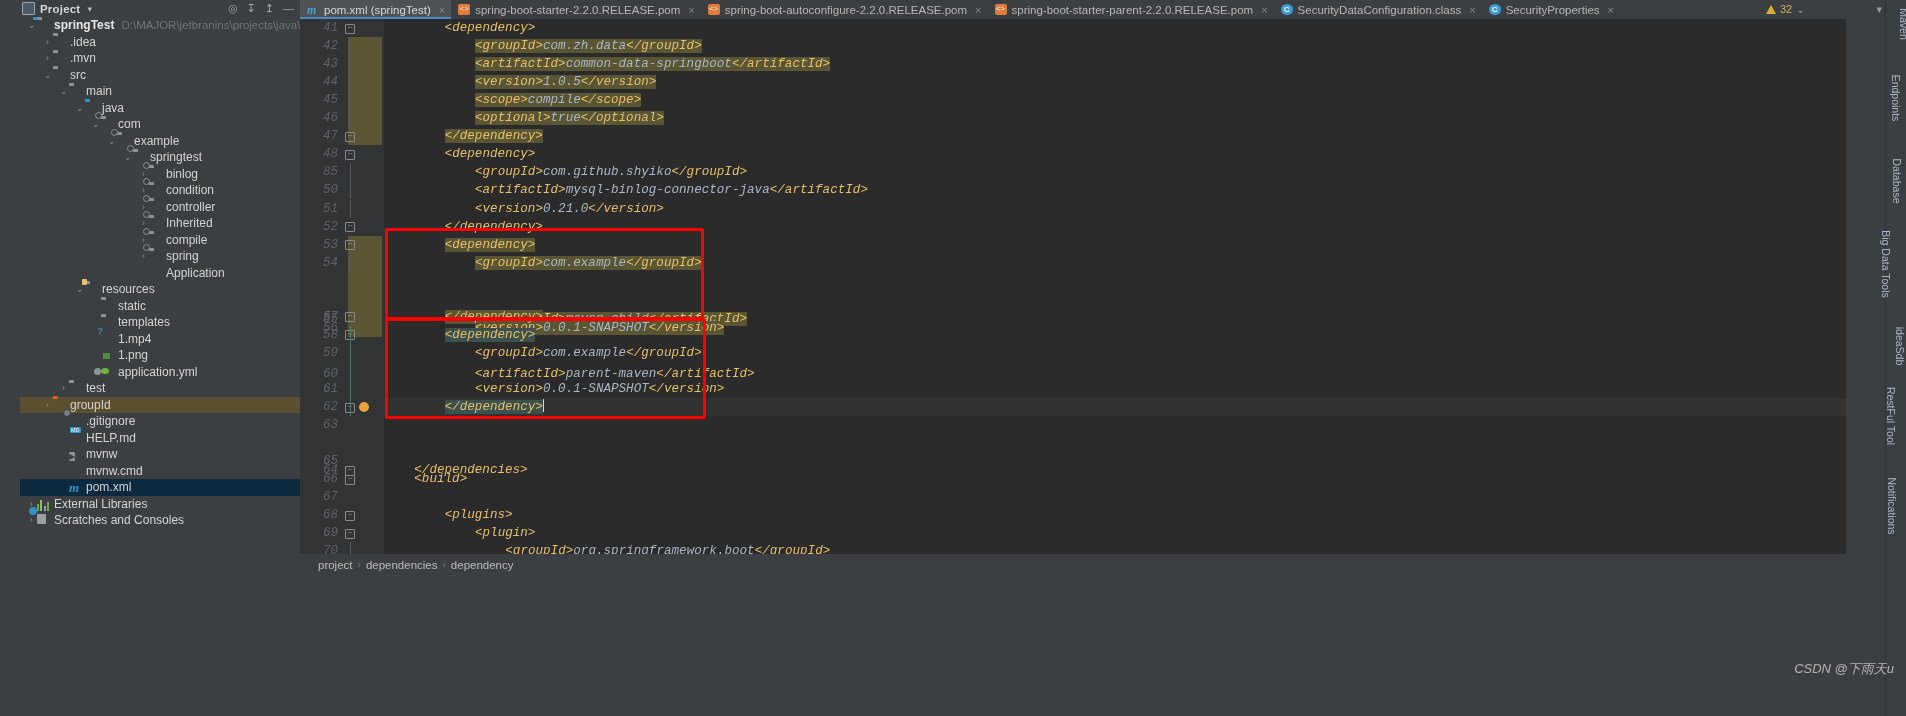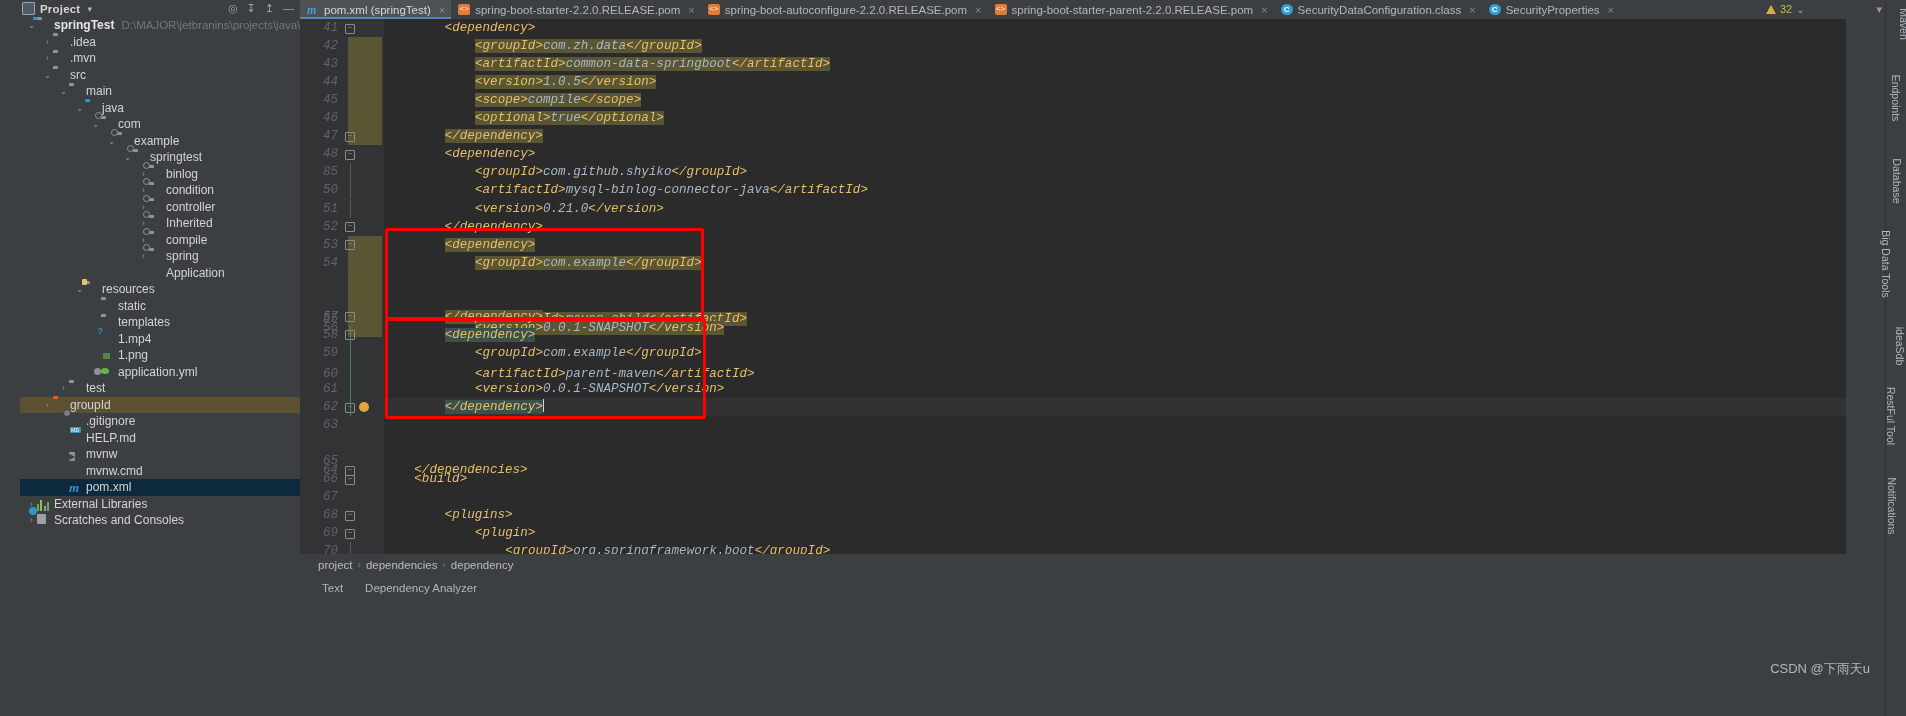--- a/index.html
+++ b/index.html
@@ -118,21 +118,21 @@
           display:flex;align-items:center;padding-left:22px;gap:22px;}
   .botbar span{color:#b5b5b5;font-size:11.5px;}
   .bottom-strip{position:absolute;left:0;top:596px;width:1906px;height:120px;background:#3c3f41;}
 
   
   .right-strip{position:absolute;right:0;top:0;width:20px;height:716px;background:#3c3f41;border-left:1px solid #323232;}
   .rs-item{position:absolute;right:-14px;width:auto;transform:rotate(90deg);transform-origin:center;
            font-size:10.5px;color:#a9b7c6;white-space:nowrap;}
 
   
-  .watermark{position:absolute;right:36px;bottom:38px;color:#c9c9c9;font-size:13px;opacity:.85;}
+  .watermark{position:absolute;right:12px;bottom:38px;color:#c9c9c9;font-size:13px;opacity:.85;font-style:italic;}
   .warntri{width:0;height:0;border-left:5px solid transparent;border-right:5px solid transparent;border-bottom:9px solid #d8ad3c;}
 </style>
 </head>
 <body>
 
 <div class="ide">
 
   <div class="left-strip">
     <div class="vtxt">Project</div>
   </div>
@@ -576,24 +576,20 @@
   <div class="redbox" style="left:385px;top:318px;width:315px;height:95px;"></div>
 
   <div class="crumbbar" id="crumbbar">
       <span class="crumb">project</span>
       <span class="crumb-sep">›</span>
       <span class="crumb">dependencies</span>
       <span class="crumb-sep">›</span>
       <span class="crumb">dependency</span>
     </div>
 
-  <div class="botbar" id="botbar">
-      <span>Text</span>
-      <span>Dependency Analyzer</span>
-    </div>
   <div class="bottom-strip"></div>
 
   <div class="right-strip" id="rightstrip">
       <div class="rs-item" style="top: 18px;">Maven</div>
       <div class="rs-item" style="top: 92px;">Endpoints</div>
       <div class="rs-item" style="top: 175px;">Database</div>
       <div class="rs-item" style="top: 258px;">Big Data Tools</div>
       <div class="rs-item" style="top: 340px;">ideaSdb</div>
       <div class="rs-item" style="top: 410px;">RestFul Tool</div>
       <div class="rs-item" style="top: 500px;">Notifications</div>

